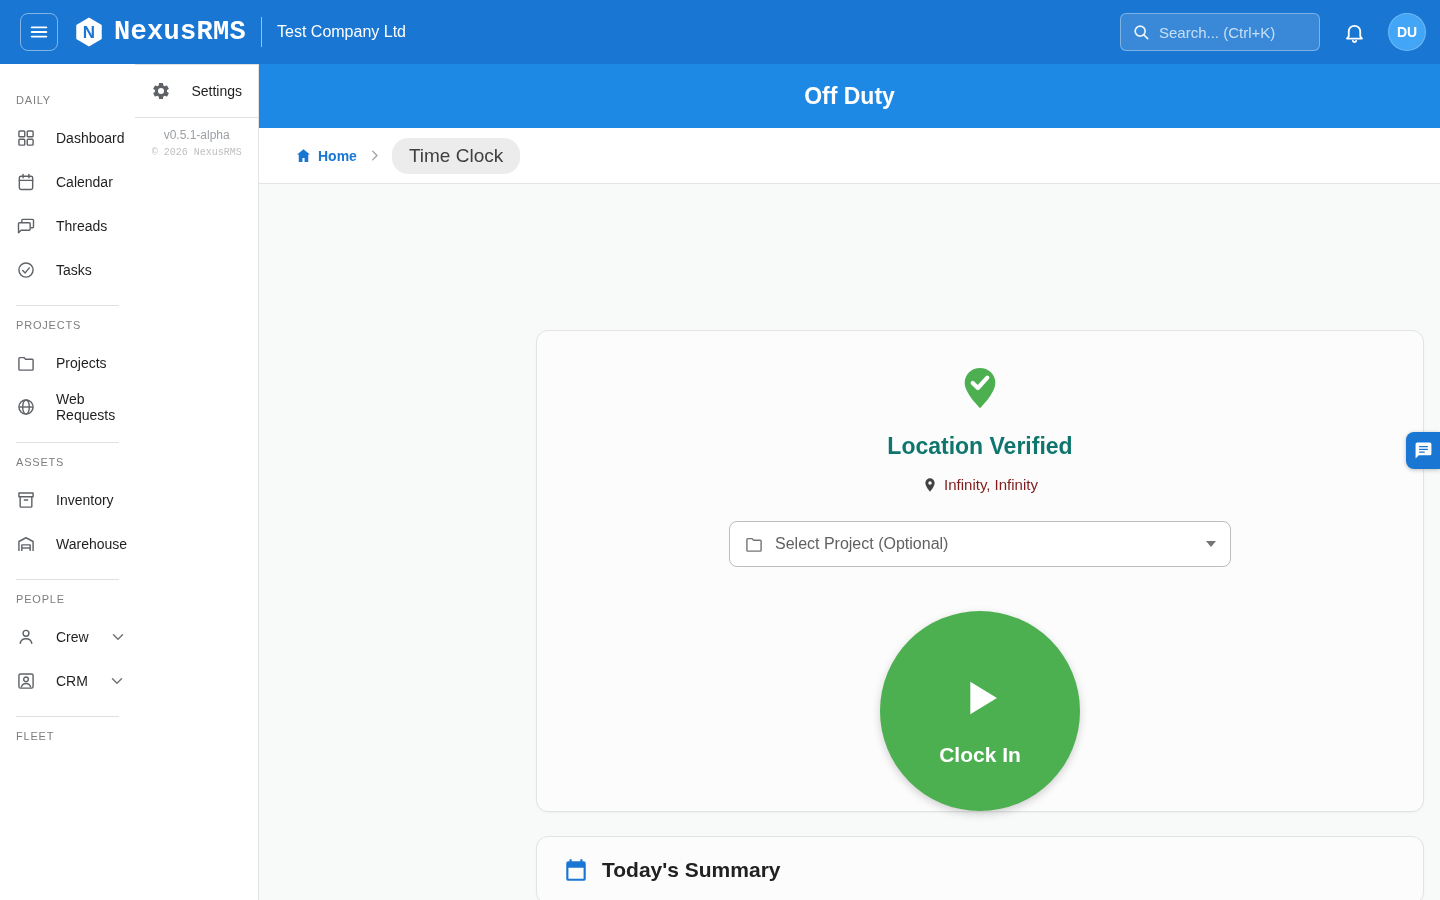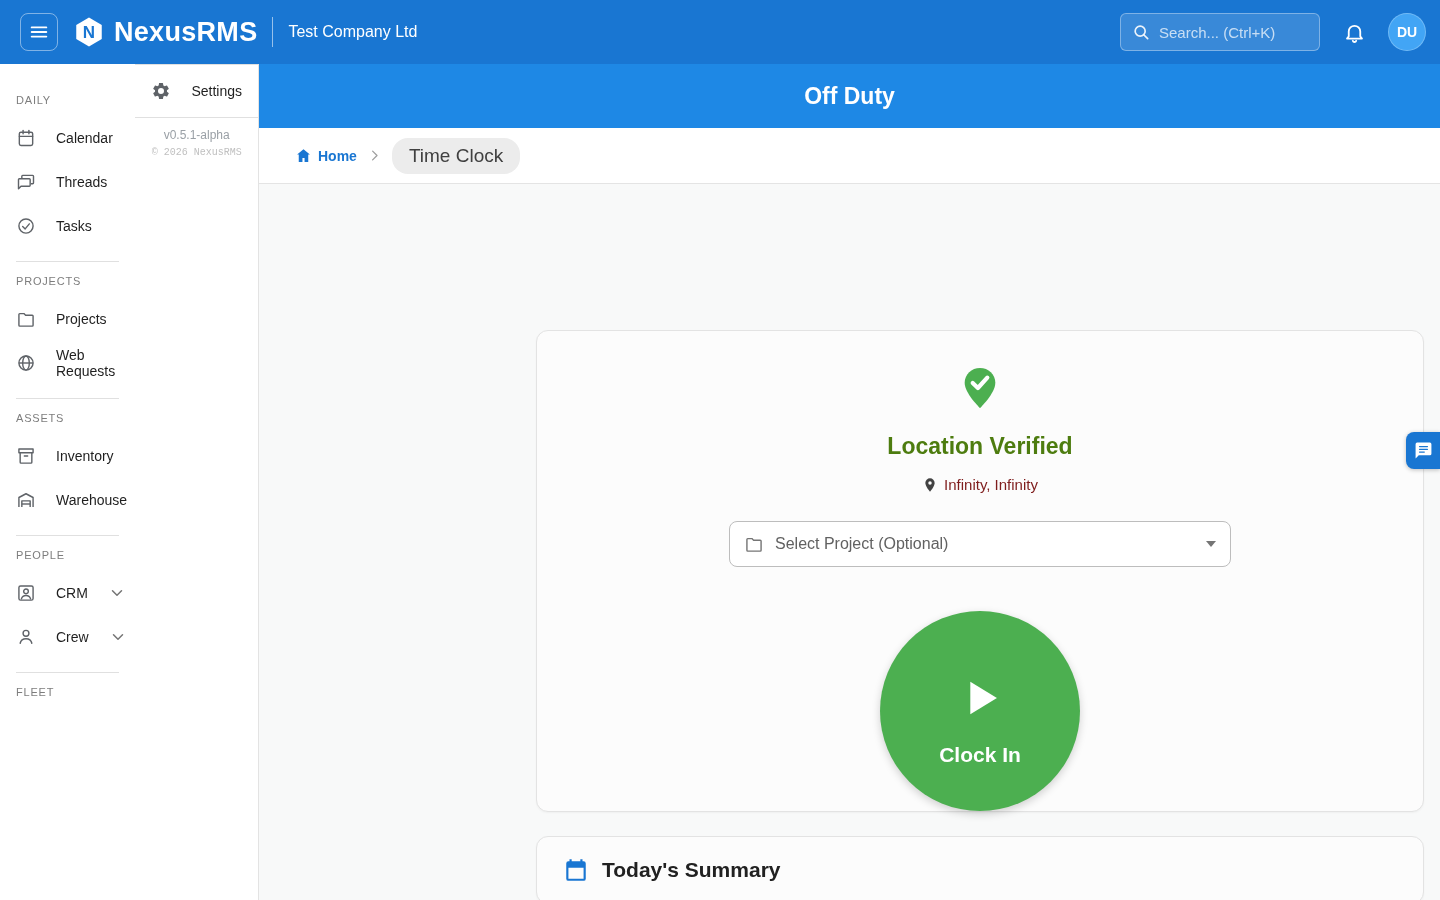--- a/index.html
+++ b/index.html
@@ -4,21 +4,21 @@
 <style>
   * { margin:0; padding:0; box-sizing:border-box; }
   html,body { width:1440px; height:900px; overflow:hidden; font-family:"Liberation Sans", sans-serif; background:#fff; }
 
   
   .topbar { position:fixed; top:0; left:0; width:1440px; height:64px; background:#1976d2;
             display:flex; align-items:center; padding:0 14px 0 20px; z-index:50; }
   .menu-btn { width:38px; height:38px; border:1px solid rgba(255,255,255,.45); border-radius:8px;
               background:transparent; display:flex; align-items:center; justify-content:center; cursor:pointer; }
   .logo { display:flex; align-items:center; gap:8px; margin-left:14px; }
-  .app-name { color:#fff; font-size:27px; font-weight:700; letter-spacing:.3px; }
+  .app-name { color:#fff; font-size:27px; font-weight:700; letter-spacing:.3px;font-family:Liberation Mono, monospace; }
   .topbar-divider { width:1px; height:30px; background:rgba(255,255,255,.55); margin:0 15px; }
   .company { color:#fff; font-size:16px; }
   .topbar-right { margin-left:auto; display:flex; align-items:center; gap:14px; }
   .search-box { width:200px; height:38px; border:1px solid rgba(255,255,255,.35); border-radius:6px;
                 background:rgba(255,255,255,.14); display:flex; align-items:center; padding:0 10px; gap:8px;justify-content:center; }
   .search-box input { flex:1; min-width:0; background:transparent; border:none; outline:none;
                       color:#fff; font-size:15px; font-family:"Liberation Sans", sans-serif; }
   .search-box input::placeholder { color:rgba(255,255,255,.72); }
   .icon-btn { width:40px; height:40px; border:none; background:transparent; display:flex;
               align-items:center; justify-content:center; cursor:pointer; }
@@ -57,21 +57,21 @@
   .crumb-chip { background:#ececec; border-radius:16px; padding:7px 17px; font-size:19px;
                 color:#404040; font-weight:500; }
   .content { flex:1; background:#f8f9f9; overflow:hidden; display:flex; flex-direction:column;
              align-items:flex-end; padding:146px 16px 0 0; }
 
   
   .card { width:888px; background:#fcfcfc; border:1px solid #e3e3e3; border-radius:12px;
           box-shadow:0 1px 2px rgba(0,0,0,.04); }
   .timeclock-card { height:531px; display:flex; flex-direction:column; align-items:center;
                     padding-top:34px; }
-  .verified-title { margin-top:22px; font-size:23px; font-weight:700; color:#4d7c0f; }
+  .verified-title { margin-top:22px; font-size:23px; font-weight:700; color:#0f766e; }
   .loc-row { margin-top:16px; display:flex; align-items:center; gap:6px; font-size:15px; color:#7f1d1d; }
   .project-select { margin-top:28px; width:502px; height:46px; border:1px solid #bdbdbd; border-radius:8px;
                     background:#fff; display:flex; align-items:center; padding:0 14px; gap:11px;
                     font-size:16px; color:#616161; cursor:pointer; }
   .caret-down { width:0; height:0; border-left:5px solid transparent; border-right:5px solid transparent;
                 border-top:6px solid #757575; margin-left:auto; }
   .clock-btn { margin-top:44px; width:200px; height:200px; border-radius:50%; border:none;
                background:#4caf50; color:#fff; display:flex; flex-direction:column; align-items:center;
                justify-content:center; cursor:pointer; box-shadow:0 3px 8px rgba(0,0,0,.18); padding-top:14px;gap:12px; }
   .clock-btn .label { font-size:21px; font-weight:700; margin-top:4px; font-family:"Liberation Sans", sans-serif; }
@@ -133,20 +133,31 @@
     <div class="avatar">DU</div>
   </div>
 </header>
 
 <div class="shell">
 
   <aside class="sidebar">
     <nav class="nav">
       <div class="section-label">DAILY</div>
 
+      <div class="nav-item">
+        <span>
+          <svg width="20" height="20" viewBox="0 0 24 24" fill="none" stroke="#5f6368" stroke-width="1.7">
+            <rect x="3.5" y="3.5" width="7" height="7" rx="1"></rect>
+              <rect x="13.5" y="3.5" width="7" height="7" rx="1"></rect>
+            <rect x="3.5" y="13.5" width="7" height="7" rx="1"></rect>
+              <rect x="13.5" y="13.5" width="7" height="7" rx="1"></rect>
+          </svg>
+        </span>
+        <span>Dashboard</span>
+      </div>
 
       <div class="nav-item">
         <span>
           <svg width="20" height="20" viewBox="0 0 24 24" fill="none" stroke="#5f6368" stroke-width="1.7" stroke-linecap="round">
             <rect x="4" y="5" width="16" height="16" rx="2"></rect>
               <line x1="4" y1="10" x2="20" y2="10"></line>
             <line x1="8.5" y1="3" x2="8.5" y2="7"></line>
               <line x1="15.5" y1="3" x2="15.5" y2="7"></line>
           </svg>
         </span>
@@ -230,41 +241,41 @@
           </svg>
         </span>
       </div>
 
       <div class="nav-divider"></div>
       <div class="section-label">PEOPLE</div>
 
       <div class="nav-item">
         <span>
           <svg width="20" height="20" viewBox="0 0 24 24" fill="none" stroke="#5f6368" stroke-width="1.7" stroke-linecap="round" stroke-linejoin="round">
+            <circle cx="12" cy="7.5" r="3.5"></circle>
+              <path d="M5 19.5c.8-4 3.8-5.5 7-5.5s6.2 1.5 7 5.5"></path>
+          </svg>
+        </span>
+        <span>Crew</span>
+        <span class="chev">
+          <svg width="18" height="18" viewBox="0 0 24 24" fill="none" stroke="#757575" stroke-width="2" stroke-linecap="round" stroke-linejoin="round">
+            <polyline points="6,9 12,15 18,9"></polyline>
+          </svg>
+        </span>
+      </div>
+
+      <div class="nav-item">
+        <span>
+          <svg width="20" height="20" viewBox="0 0 24 24" fill="none" stroke="#5f6368" stroke-width="1.7" stroke-linecap="round" stroke-linejoin="round">
             <rect x="3.5" y="3.5" width="17" height="17" rx="2"></rect>
               <circle cx="12" cy="10" r="2.8"></circle>
             <path d="M6.5 19c.8-2.8 3-4 5.5-4s4.7 1.2 5.5 4"></path>
           </svg>
         </span>
         <span>CRM</span>
-        <span class="chev">
-          <svg width="18" height="18" viewBox="0 0 24 24" fill="none" stroke="#757575" stroke-width="2" stroke-linecap="round" stroke-linejoin="round">
-            <polyline points="6,9 12,15 18,9"></polyline>
-          </svg>
-        </span>
-      </div>
-
-      <div class="nav-item">
-        <span>
-          <svg width="20" height="20" viewBox="0 0 24 24" fill="none" stroke="#5f6368" stroke-width="1.7" stroke-linecap="round" stroke-linejoin="round">
-            <circle cx="12" cy="7.5" r="3.5"></circle>
-              <path d="M5 19.5c.8-4 3.8-5.5 7-5.5s6.2 1.5 7 5.5"></path>
-          </svg>
-        </span>
-        <span>Crew</span>
         <span class="chev">
           <svg width="18" height="18" viewBox="0 0 24 24" fill="none" stroke="#757575" stroke-width="2" stroke-linecap="round" stroke-linejoin="round">
             <polyline points="6,9 12,15 18,9"></polyline>
           </svg>
         </span>
       </div>
 
       <div class="nav-divider"></div>
       <div class="section-label">FLEET</div>
     </nav>

